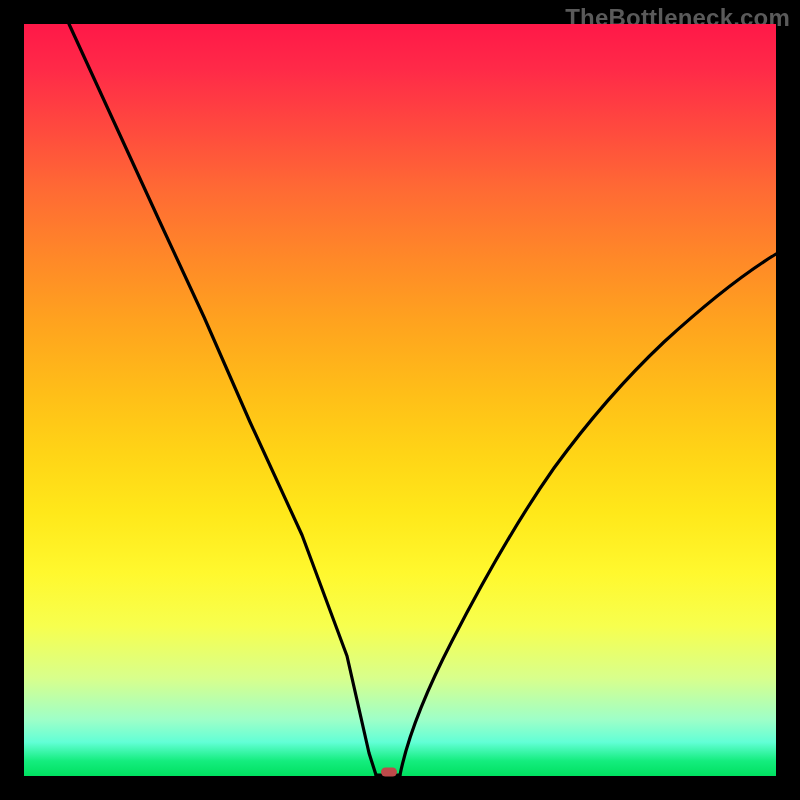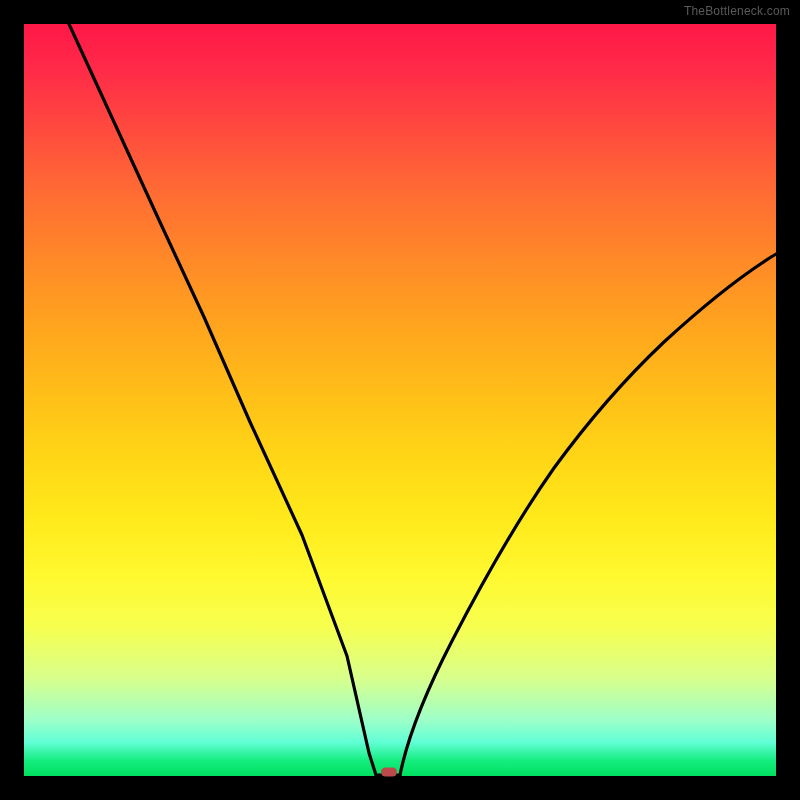--- a/index.html
+++ b/index.html
@@ -59,22 +59,22 @@
     height: 9px;
     border-radius: 5px;
     background: #bd4a4a;
     transform: translate(-50%, -50%);
   }
   .watermark {
     position: absolute;
     top: 4px;
     right: 10px;
     color: #5a5a5a;
-    font-size: 12px;
-    font-weight: 400;
+    font-size: 24px;
+    font-weight: 700;
     letter-spacing: 0.2px;
   }
 </style>
 </head>
 <body>
 
 <div class="watermark">TheBottleneck.com</div>
 
 <div class="frame">
   <div class="gradient"></div>

